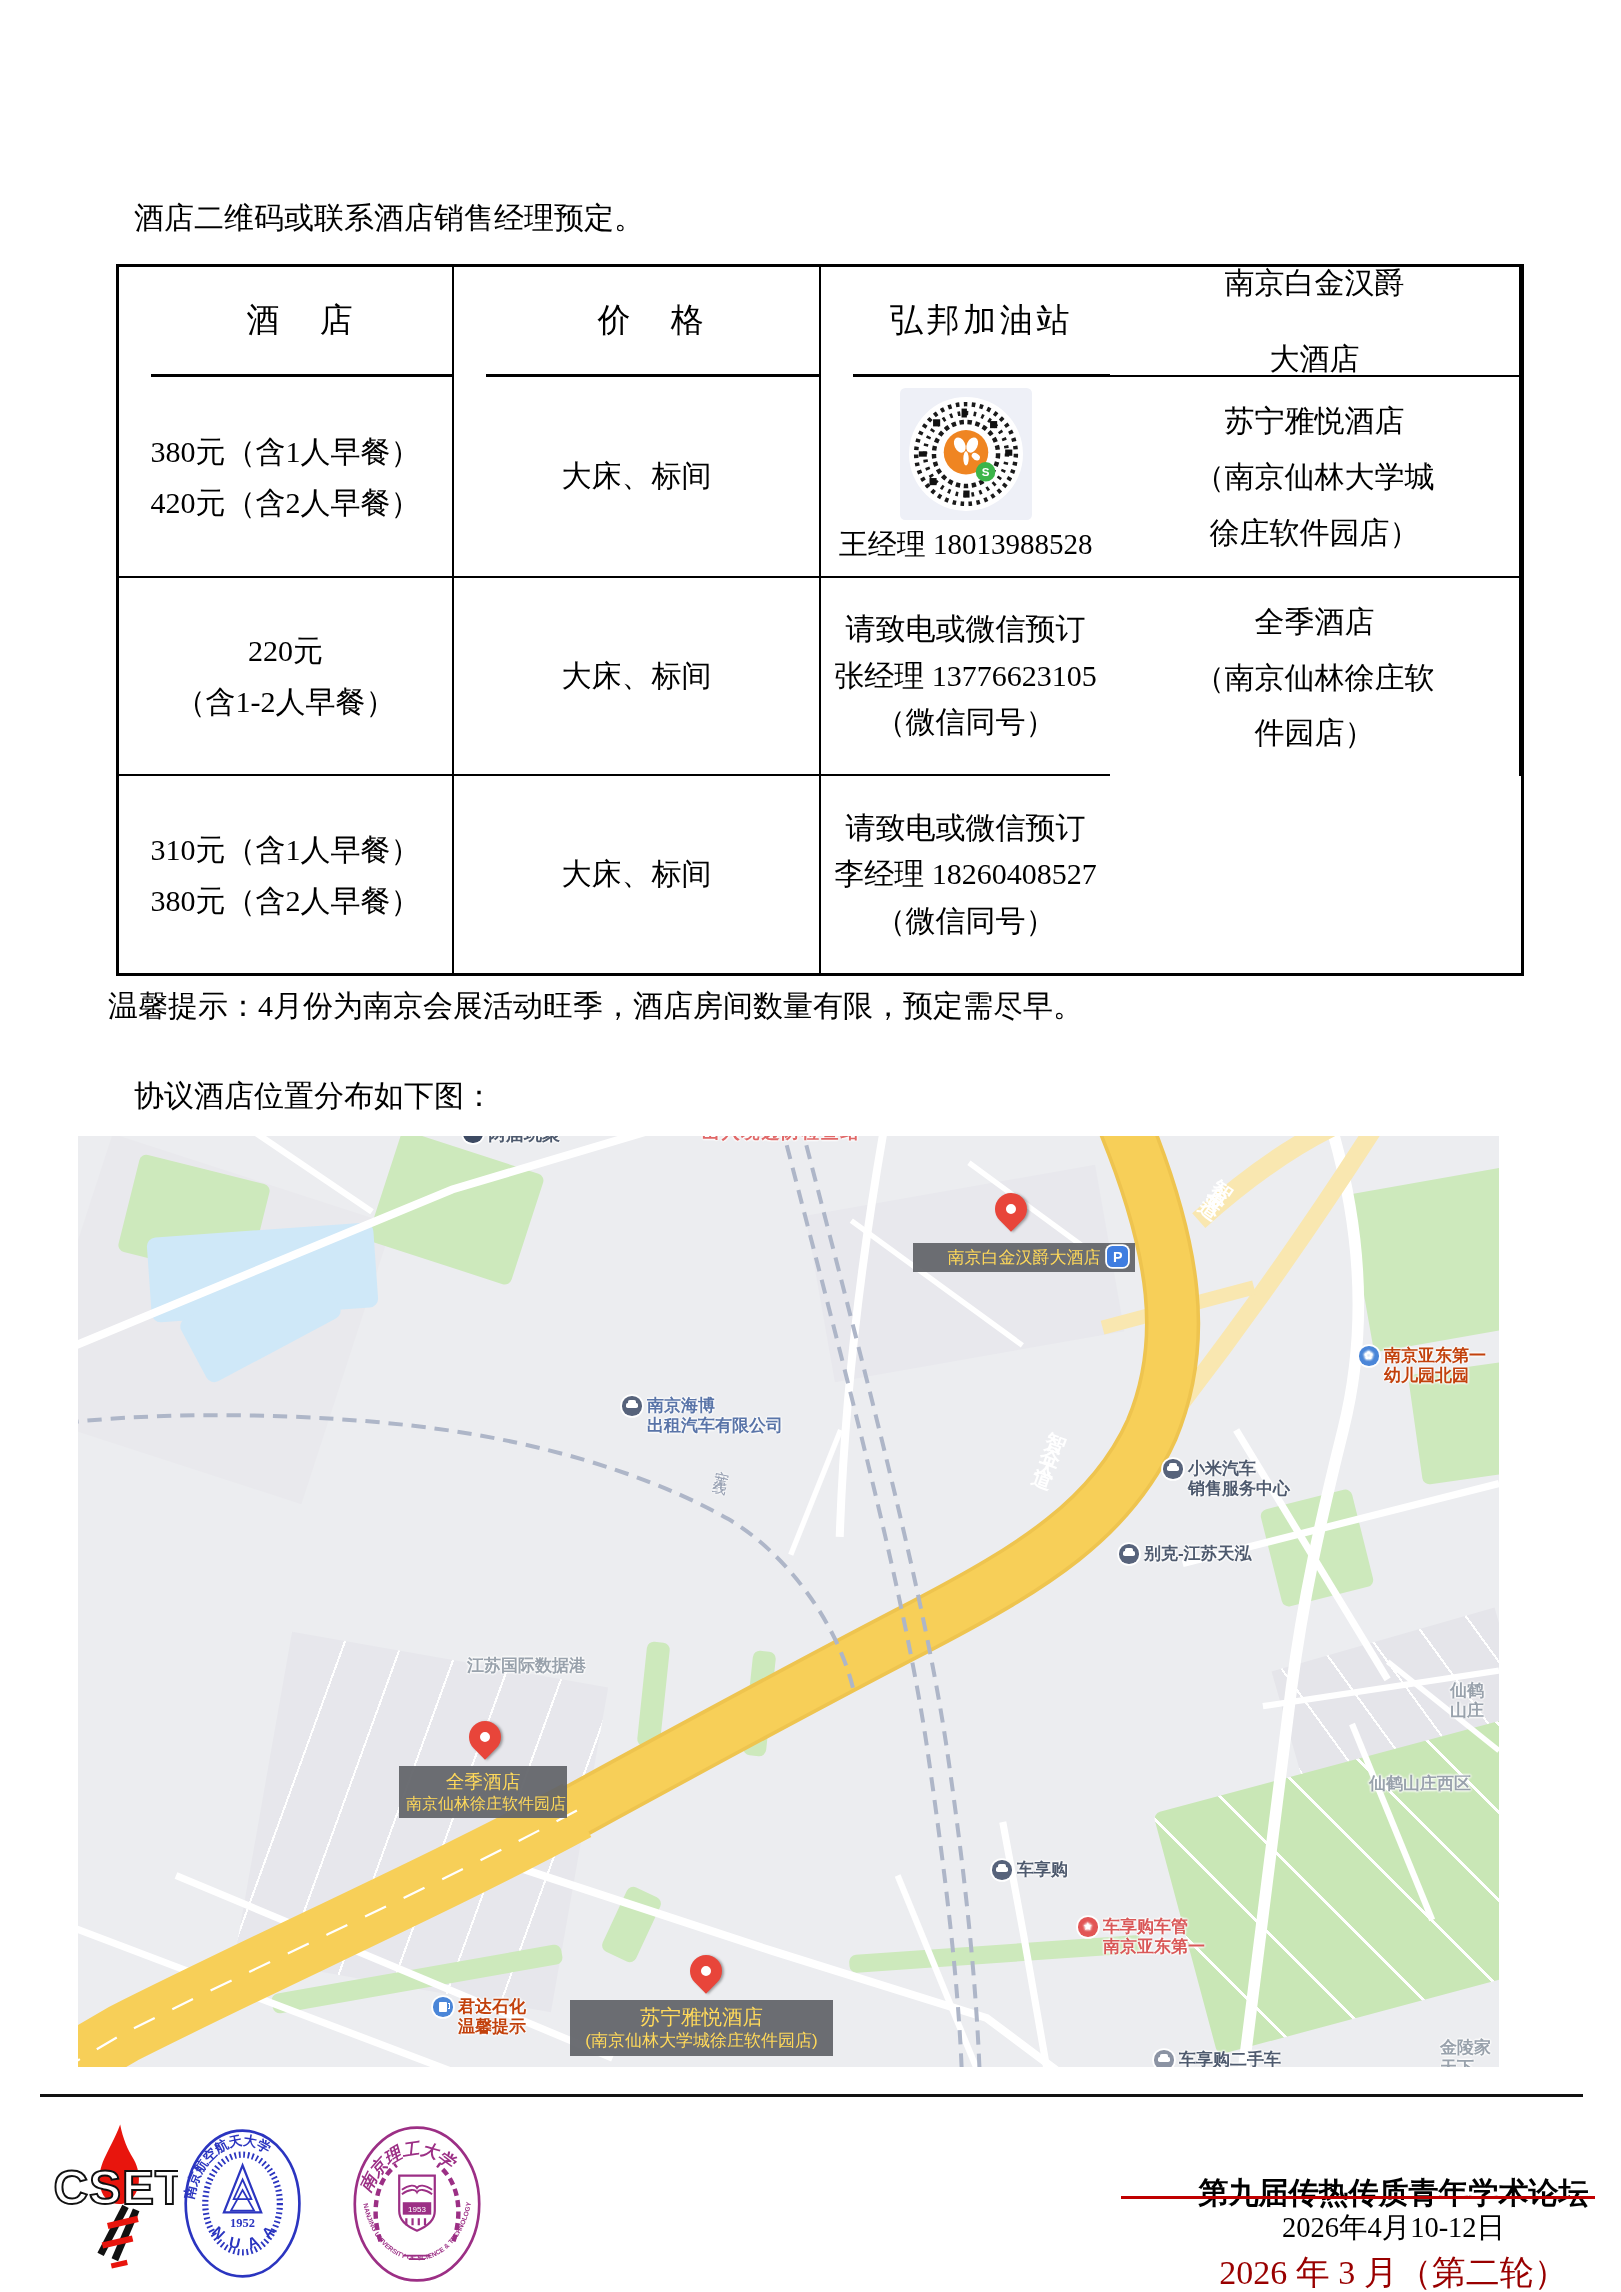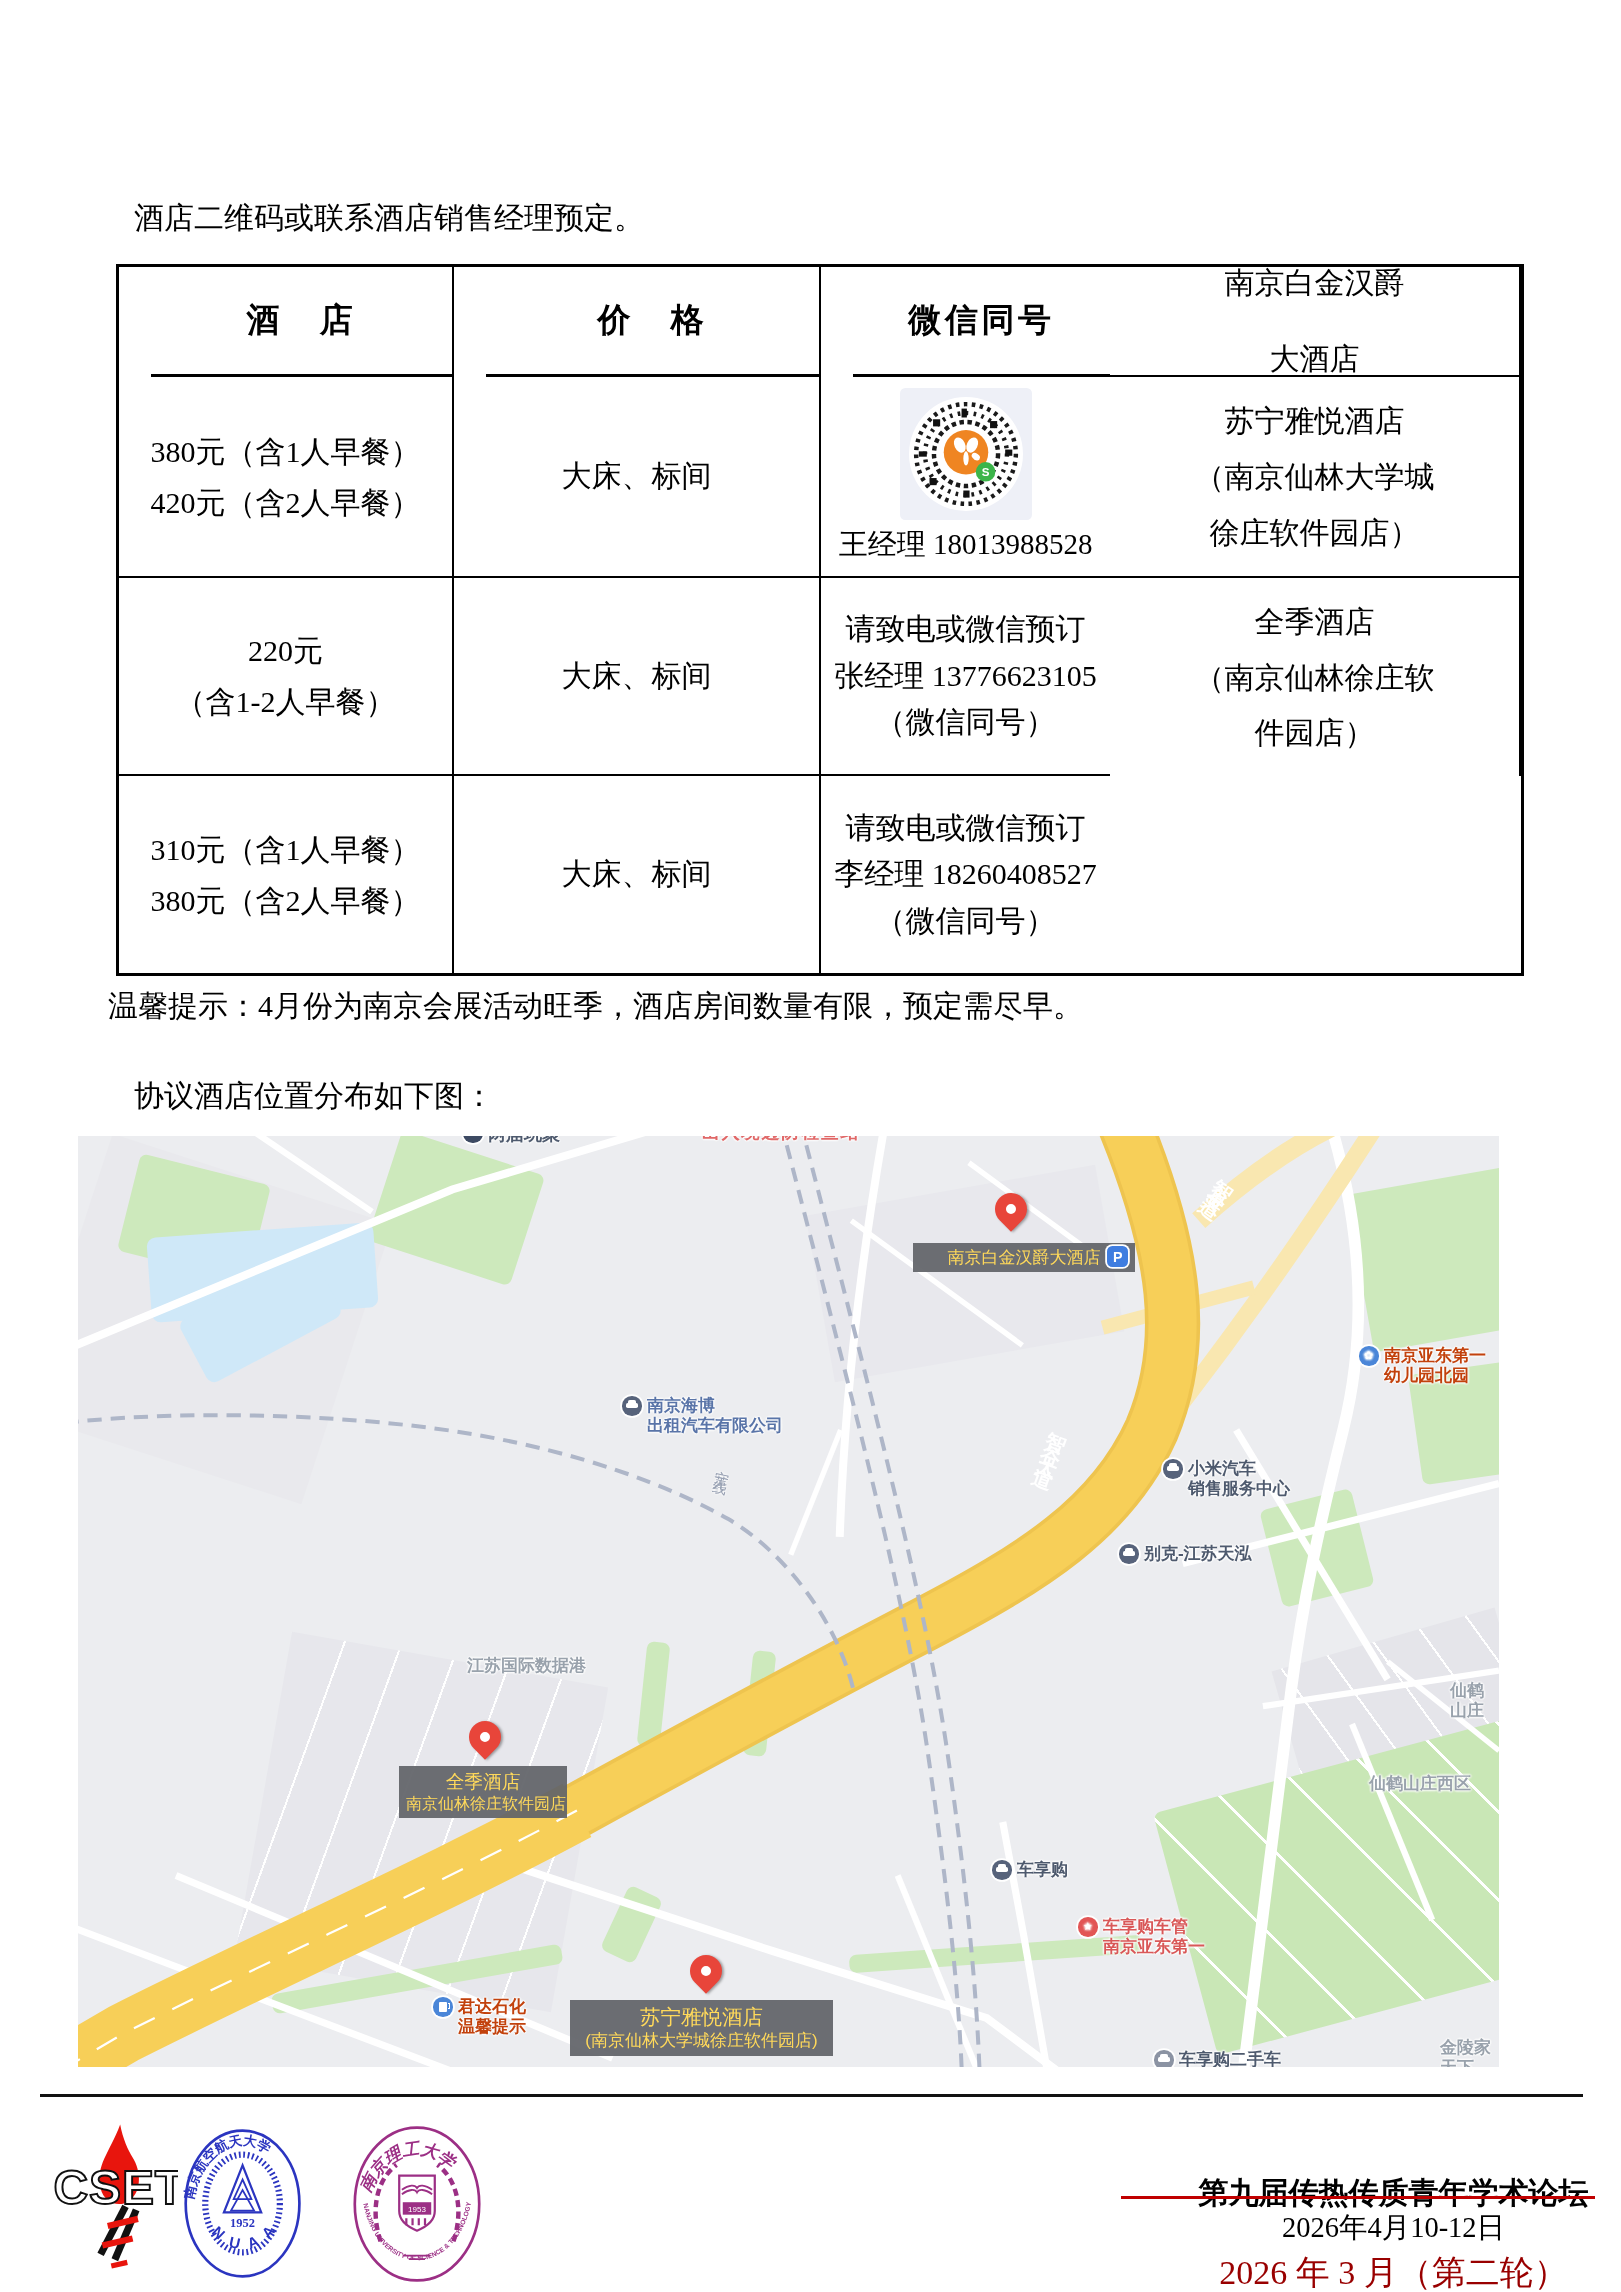--- a/index.html
+++ b/index.html
@@ -10,21 +10,21 @@
   
   .tbl{position:absolute;left:116px;top:264px;width:1408px;height:712px;
        border:3.6px solid #000;box-sizing:border-box;display:grid;
        grid-template-columns:335px 367px 289px 1fr;
        grid-template-rows:110px 201px 198px 1fr;font-size:30px;}
   .cell{border-right:2.2px solid #000;border-bottom:2.2px solid #000;
         display:flex;flex-direction:column;align-items:center;justify-content:center;
         text-align:center;box-sizing:border-box;padding:3.6px 5.3px;}
   .cell.lastc{border-right:none;}
   .cell.lastr{border-bottom:none;}
-  .cell.hdr{font-weight:bold;font-size:33px;letter-spacing:3.6px;border-bottom-width:3.6px;margin-left:32px;}
+  .cell.hdr{font-weight:normal;font-size:33px;letter-spacing:3.6px;border-bottom-width:3.6px;margin-left:32px;}
   .gap-lg > span{display:block;line-height:1.0;}
   .gap-lg{gap:46px;}
   .lines-2 > span{display:block;line-height:1.7;}
   .spread{justify-content:space-evenly;}
   .spread > span{display:block;line-height:1.1;}
   .lines-3 > span{display:block;line-height:1.55;}
   .qrwrap{display:flex;flex-direction:column;align-items:center;justify-content:center;gap:5.3px;}
   .qrbox{width:132px;height:132px;background:#eef0f7;border-radius:5.3px;
          display:flex;align-items:center;justify-content:center;}
   .contact{font-size:29px;}
@@ -81,21 +81,21 @@
 </head>
 <body>
 
 <div class="page">
 
   <div class="doc-line" style="left:134px;top:198px;">酒店二维码或联系酒店销售经理预定。</div>
 
   <div class="tbl">
     <div class="cell hdr">酒　店</div>
     <div class="cell hdr">价　格</div>
-    <div class="cell hdr lastc">微信同号</div>
+    <div class="cell hdr lastc">弘邦加油站</div>
 
     <div class="cell gap-lg">
       <span>南京白金汉爵</span>
       <span>大酒店</span>
     </div>
     <div class="cell lines-2">
       <span>380元（含1人早餐）</span>
       <span>420元（含2人早餐）</span>
     </div>
     <div class="cell">

